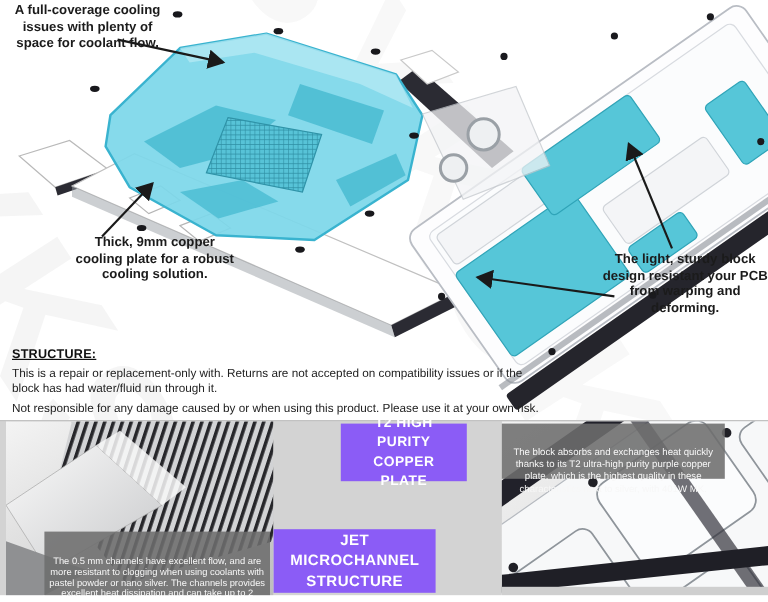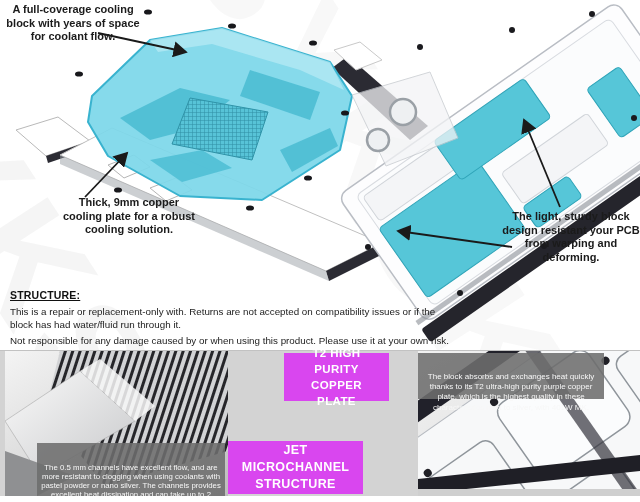--- a/index.html
+++ b/index.html
@@ -44,21 +44,21 @@
   .overlay-box{
     position:absolute; background:rgba(109,109,109,0.88); color:#f7f7f7;
     text-align:center; z-index:5; box-sizing:border-box;
   }
   .ob-left{ left:32px; top:92px; width:188px; height:54px; padding:21px 4px;
             font-size:7.8px; line-height:8.9px; }
   .ob-right{ left:0; top:2px; width:186px; height:46px; padding:19px 7px;
              font-size:8px; line-height:10.2px; }
 
   .label-box{
-    position:absolute; background:#d946ef; color:#ffffff; z-index:5;
+    position:absolute; background:#8b5cf6; color:#ffffff; z-index:5;
     display:flex; align-items:center; justify-content:center; text-align:center;
     font-weight:700; box-sizing:border-box;
   }
   .lb-t2{ left:284px; top:2px; width:105px; height:48px;
           font-size:11.5px; line-height:16px; letter-spacing:.4px; padding:2px 8px;}
   .lb-jet{ left:228px; top:90px; width:135px; height:53px;
            font-size:12.5px; line-height:17px; letter-spacing:.4px; padding:2px 18px;}
 
   .bottom-white{ position:absolute; left:0; top:496px; width:640px; height:6px;
                  background:#ffffff; z-index:6; }
@@ -151,21 +151,21 @@
     </g>
 
     <g stroke="#1a1a1a" stroke-width="1.8" fill="none">
       <line x1="98" y1="33" x2="186" y2="52" marker-end="url(#arrow)"></line>
       <line x1="85" y1="197" x2="127" y2="153" marker-end="url(#arrow)"></line>
       <line x1="560" y1="207" x2="524" y2="120" marker-end="url(#arrow)"></line>
       <line x1="512" y1="247" x2="398" y2="231" marker-end="url(#arrow)"></line>
     </g>
   </svg>
 
-  <div class="callout co1">A full-coverage cooling block with years of space for coolant flow.</div>
+  <div class="callout co1">A full-coverage cooling issues with plenty of space for coolant flow.</div>
   <div class="callout co2">Thick, 9mm copper cooling plate for a robust cooling solution.</div>
   <div class="callout co3">The light, sturdy block design resistant your PCB from warping and deforming.</div>
 
   <div class="warnings">
     <h4>STRUCTURE:</h4>
     <p>This is a repair or replacement-only with. Returns are not accepted on compatibility issues or if the block has had water/fluid run through it.</p>
     <p>Not responsible for any damage caused by or when using this product. Please use it at your own risk.</p>
   </div>
 
   <div class="bottom-strip">

